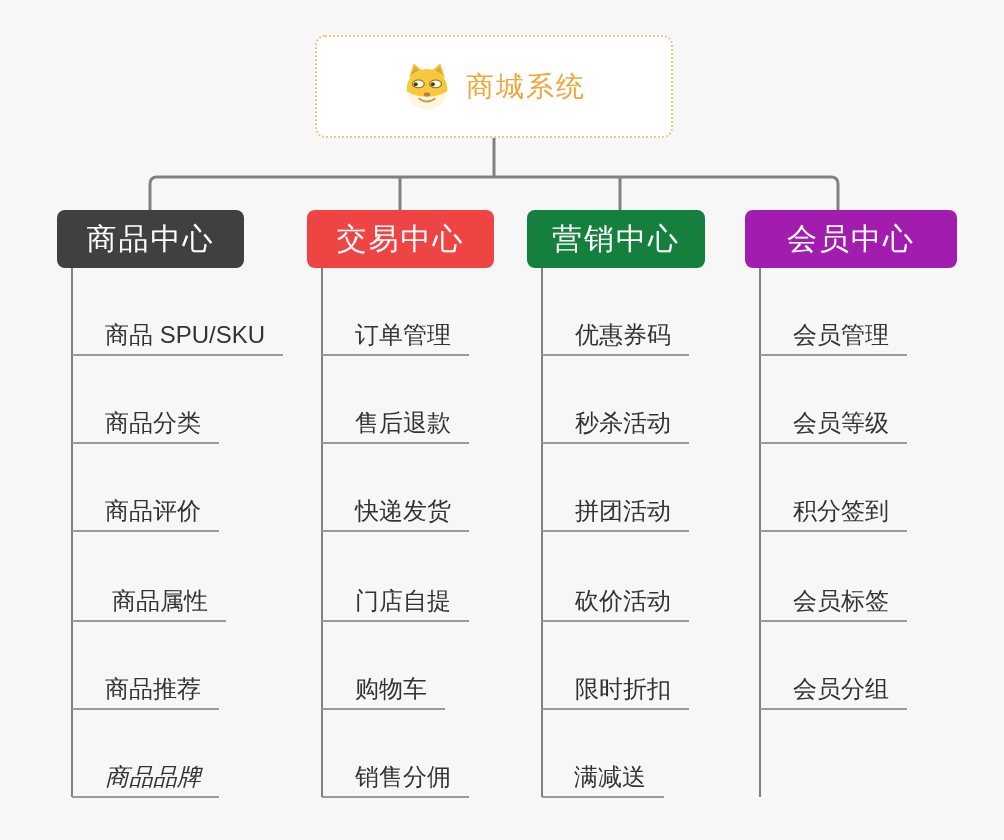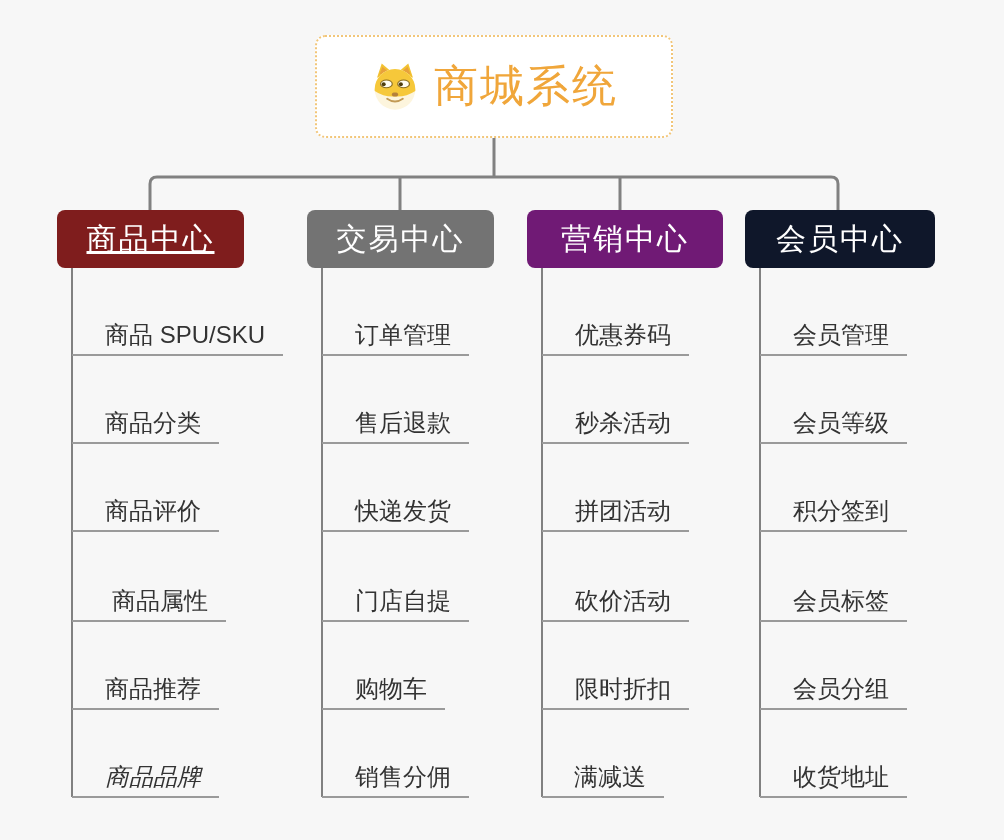--- a/index.html
+++ b/index.html
@@ -27,21 +27,21 @@
     border:2px dotted #f2c679;
     border-radius:10px;
     box-sizing:border-box;
     display:flex;
     align-items:center;
     justify-content:center;
     gap:14px;
     cursor:pointer;
   }
   .root-node .root-label{
-    font-size:44px;
+    font-size:28px;
     color:#f0a63a;
     letter-spacing:2px;
     white-space:nowrap;
   }
   .doge{width:50px;height:50px;flex:0 0 auto;}
   .branch-box{
     position:absolute;
     top:210px;
     height:58px;
     line-height:58px;
@@ -97,24 +97,24 @@
       <ellipse cx="21" cy="28" rx="7.5" ry="5" fill="#fffdf2" stroke="#8a6d1f" stroke-width="1.5"></ellipse>
       <ellipse cx="43" cy="28" rx="7.5" ry="5" fill="#fffdf2" stroke="#8a6d1f" stroke-width="1.5"></ellipse>
       <circle cx="17.5" cy="28.5" r="2.6" fill="#4d3d0e"></circle>
       <circle cx="39.5" cy="28.5" r="2.6" fill="#4d3d0e"></circle>
       <rect x="28" y="39" width="8" height="5" rx="2.5" fill="#b5813c"></rect>
       <path d="M22 47 q10 7 20 0" stroke="#c29a55" stroke-width="2.5" fill="none" stroke-linecap="round"></path>
     </svg>
     <span class="root-label">商城系统</span>
   </div>
 
-  <div class="branch-box" style="left: 57px; width: 187px; background: #7f1d1d; text-decoration: underline;">商品中心</div>
-  <div class="branch-box" style="left: 307px; width: 187px; background: #737373;">交易中心</div>
-  <div class="branch-box" style="left: 527px; width: 196px; background: #701a75;">营销中心</div>
-  <div class="branch-box" style="left: 745px; width: 190px; background: #0f172a;">会员中心</div>
+  <div class="branch-box" style="left: 57px; width: 187px; background: #404040;">商品中心</div>
+  <div class="branch-box" style="left: 307px; width: 187px; background: #ef4444;">交易中心</div>
+  <div class="branch-box" style="left: 527px; width: 178px; background: #15803d;">营销中心</div>
+  <div class="branch-box" style="left: 745px; width: 212px; background: #a21caf;">会员中心</div>
 
   <div class="leaf" style="left:72px;top:322px;">商品 SPU/SKU</div>
   <div class="leaf" style="left:72px;top:410px;">商品分类</div>
   <div class="leaf" style="left:72px;top:498px;">商品评价</div>
   <div class="leaf" style="left:72px;top:588px;padding-left:40px;">商品属性</div>
   <div class="leaf" style="left:72px;top:676px;">商品推荐</div>
   <div class="leaf" style="left:72px;top:764px;font-style:italic;">商品品牌</div>
 
   <div class="leaf" style="left:322px;top:322px;">订单管理</div>
   <div class="leaf" style="left:322px;top:410px;">售后退款</div>
@@ -128,15 +128,14 @@
   <div class="leaf" style="left:542px;top:498px;">拼团活动</div>
   <div class="leaf" style="left:542px;top:588px;">砍价活动</div>
   <div class="leaf" style="left:542px;top:676px;">限时折扣</div>
   <div class="leaf" style="left:542px;top:764px;padding-left:32px;">满减送</div>
 
   <div class="leaf" style="left:760px;top:322px;">会员管理</div>
   <div class="leaf" style="left:760px;top:410px;">会员等级</div>
   <div class="leaf" style="left:760px;top:498px;">积分签到</div>
   <div class="leaf" style="left:760px;top:588px;">会员标签</div>
   <div class="leaf" style="left:760px;top:676px;">会员分组</div>
-  <div class="leaf" style="left:760px;top:764px;">收货地址</div>
 
 </div>
 
 </body></html>

